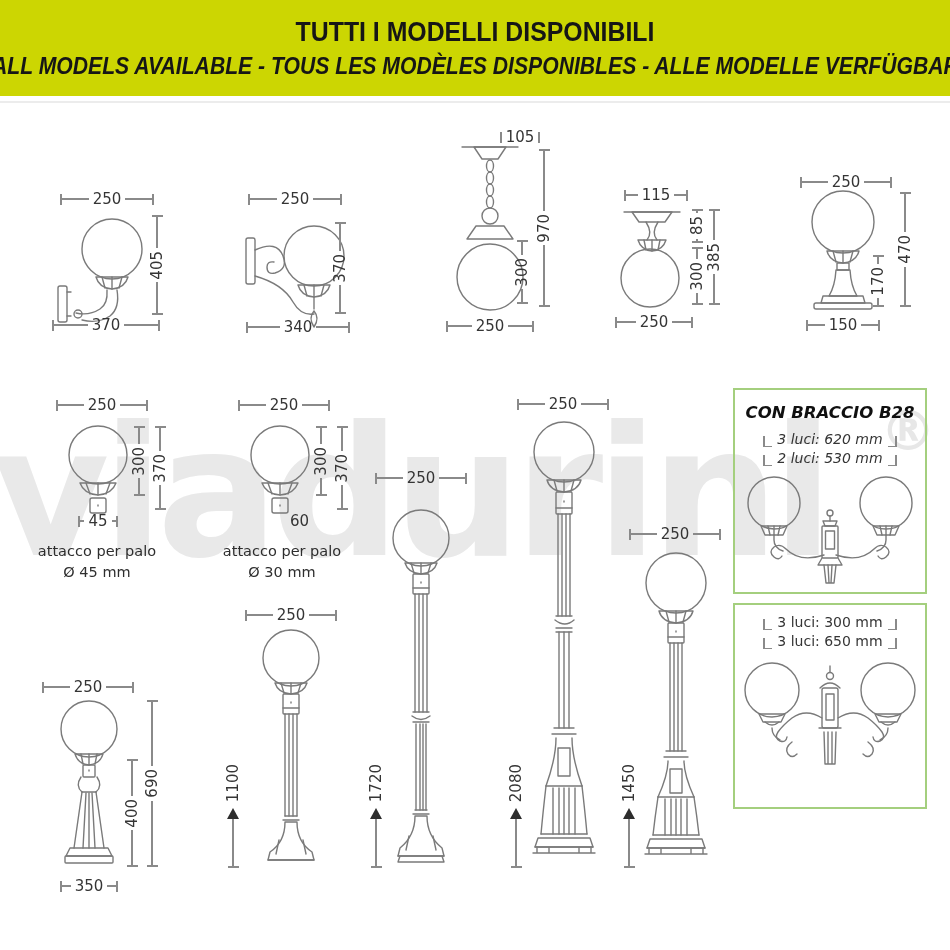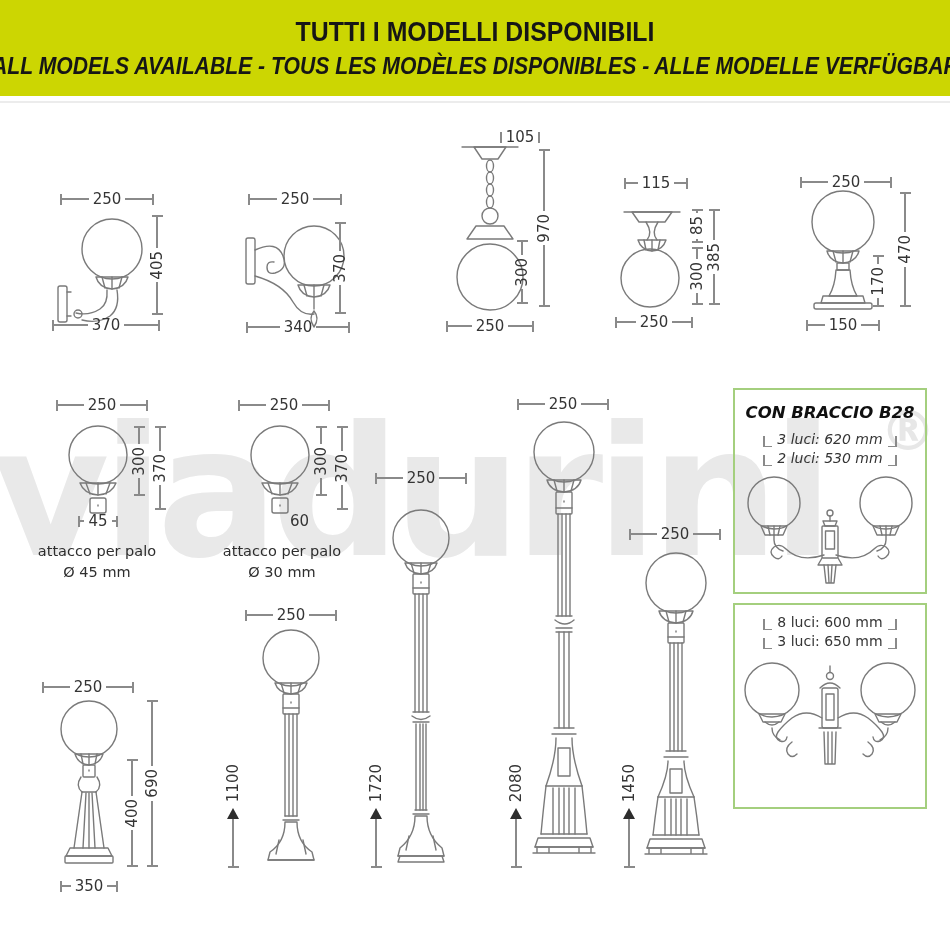--- a/index.html
+++ b/index.html
@@ -195,21 +195,21 @@
   </div>
 
   <svg class="draw" style="left:612px; top:206px;" width="85" height="102" viewBox="0 0 85 102">
     <path d="M12,6 h56"></path>
     <path d="M20,6 h40 l-7,10 h-26 z"></path>
     <path d="M34,16 q7,11 1,18 M46,16 q-7,11 -1,18"></path>
     <path d="M26,34 h28 q-3,10 -14,11 q-11,-1 -14,-11 z"></path>
     <path d="M32,34 l2,10 M40,34 v11 M48,34 l-2,10"></path>
     <circle cx="38" cy="72" r="29"></circle>
   </svg>
-  <div class="hdim" style="left:624px; top:174px; width:64px;">
+  <div class="hdim" style="left:624px; top:186px; width:64px;">
     <div class="tick"></div>
       <div class="line"></div>
     <span class="num">115</span>
     <div class="line"></div>
       <div class="tick"></div>
   </div>
   <div class="vdim" style="left:688px; top:209px; height:34px;">
     <div class="tick"></div>
       <div class="line"></div>
     <span class="num">85</span>
@@ -549,21 +549,21 @@
       <rect x="83.5" y="58" width="9" height="18"></rect>
       <path d="M80,85 l-4,7 h24 l-4,-7"></path>
       <path d="M82,92 l2,18 M94,92 l-2,18 M86,92 l1,18 M90,92 l-1,18 M84,110 h8"></path>
     </svg>
   </div>
 
   <div class="braccio-box" style="left:733px; top:603px;">
     <div class="luci">
       <div class="ltick"></div>
         <div class="lline"></div>
-      <span class="ltext">8 luci: 600 mm</span>
+      <span class="ltext">3 luci: 300 mm</span>
       <div class="lline"></div>
         <div class="ltick"></div>
     </div>
     <div class="luci">
       <div class="ltick"></div>
         <div class="lline"></div>
       <span class="ltext">3 luci: 650 mm</span>
       <div class="lline"></div>
         <div class="ltick"></div>
     </div>

